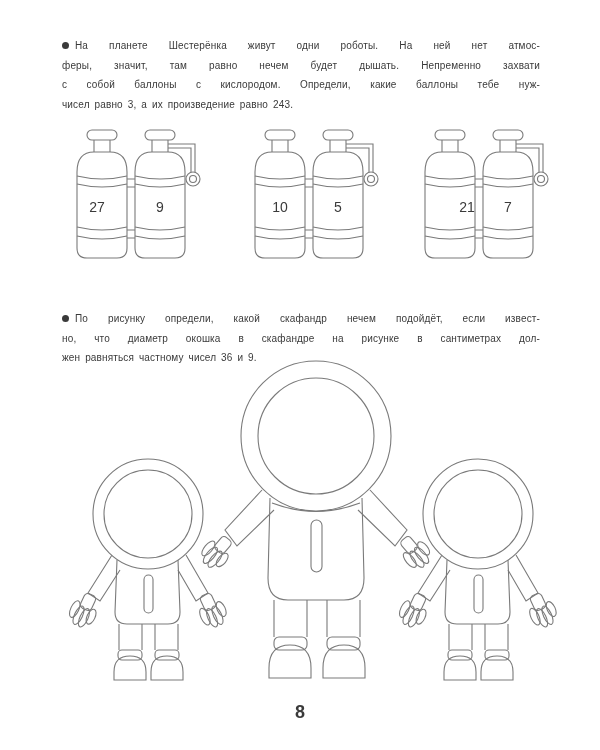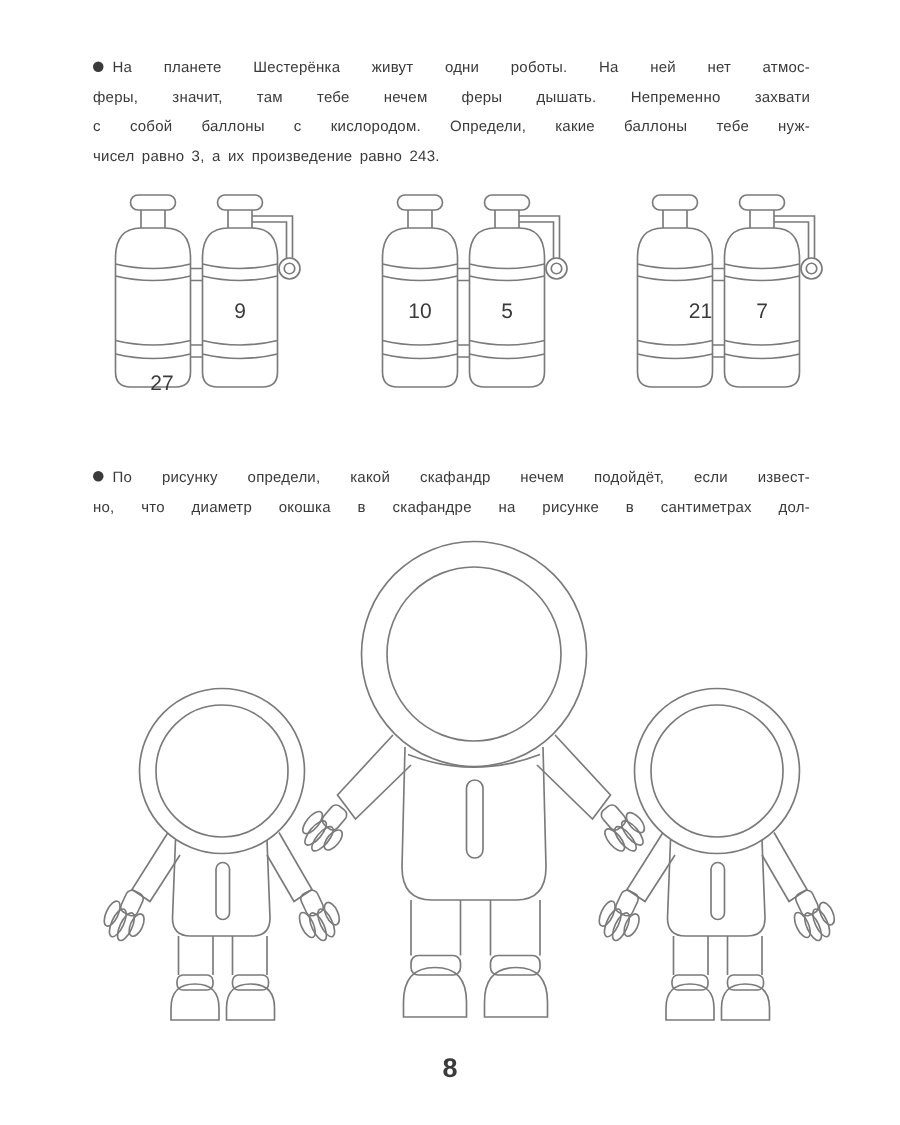--- a/index.html
+++ b/index.html
@@ -16,21 +16,21 @@
   .stroke { fill:none; stroke:#7a7a7a; stroke-width:1.1; }
   .tank-label { position:absolute; font-size:14px; color:#3a3a3a; width:50px; text-align:center; }
   .page-num { position:absolute; left:0; width:600px; top:702px; text-align:center;
               font-size:18px; font-weight:bold; color:#3a3a3a; }
 </style>
 </head>
 <body>
 
 <div class="para" style="top:36px;">
   <span class="line"><span class="bullet"></span><span>На планете Шестерёнка живут одни роботы. На ней нет атмос-</span></span>
-  <span class="line">феры, значит, там тебе нечем феры дышать. Непременно захвати</span>
+  <span class="line">феры, значит, там равно нечем будет дышать. Непременно захвати</span>
   <span class="line">с собой баллоны с кислородом. Определи, какие баллоны тебе нуж-</span>
   <span class="line last">чисел равно 3, а их произведение равно 243.</span>
 </div>
 
 <svg width="600" height="750" viewBox="0 0 600 750">
   <defs>
 
     <g id="tank">
 
       <rect x="10" y="0" width="30" height="10" rx="5" class="stroke"></rect>
@@ -133,28 +133,29 @@
     <path d="M449 624 V650 M472 624 V650 M485 624 V650 M508 624 V650" class="stroke"></path>
     <rect x="448" y="650" width="24" height="10" rx="4" class="stroke"></rect>
     <rect x="485" y="650" width="24" height="10" rx="4" class="stroke"></rect>
     <path d="M444 680 V672 Q444 656 460 656 Q476 656 476 672 V680 Z" class="stroke"></path>
     <path d="M481 680 V672 Q481 656 497 656 Q513 656 513 672 V680 Z" class="stroke"></path>
     <circle cx="478" cy="514" r="55" class="stroke" style="fill:#fff"></circle>
     <circle cx="478" cy="514" r="44" class="stroke"></circle>
   </g>
 </svg>
 
-<div class="tank-label" style="left:83px; top:199px;margin-top:48px;">27</div>
+<div class="tank-label" style="left:72px; top:199px;">27</div>
 <div class="tank-label" style="left:135px; top:199px;">9</div>
 <div class="tank-label" style="left:255px; top:199px;">10</div>
 <div class="tank-label" style="left:313px; top:199px;">5</div>
 <div class="tank-label" style="left:425px; top:199px;padding-left:17px;">21</div>
 <div class="tank-label" style="left:483px; top:199px;">7</div>
 
 <div class="para" style="top:263px;">
 </div>
 
 <div class="para" style="top:309px;">
   <span class="line"><span class="bullet"></span><span>По рисунку определи, какой скафандр нечем подойдёт, если извест-</span></span>
   <span class="line">но, что диаметр окошка в скафандре на рисунке в сантиметрах дол-</span>
+  <span class="line last">жен равняться частному чисел 36 и 9.</span>
 </div>
 
 <div class="page-num">8</div>
 
 </body></html>

